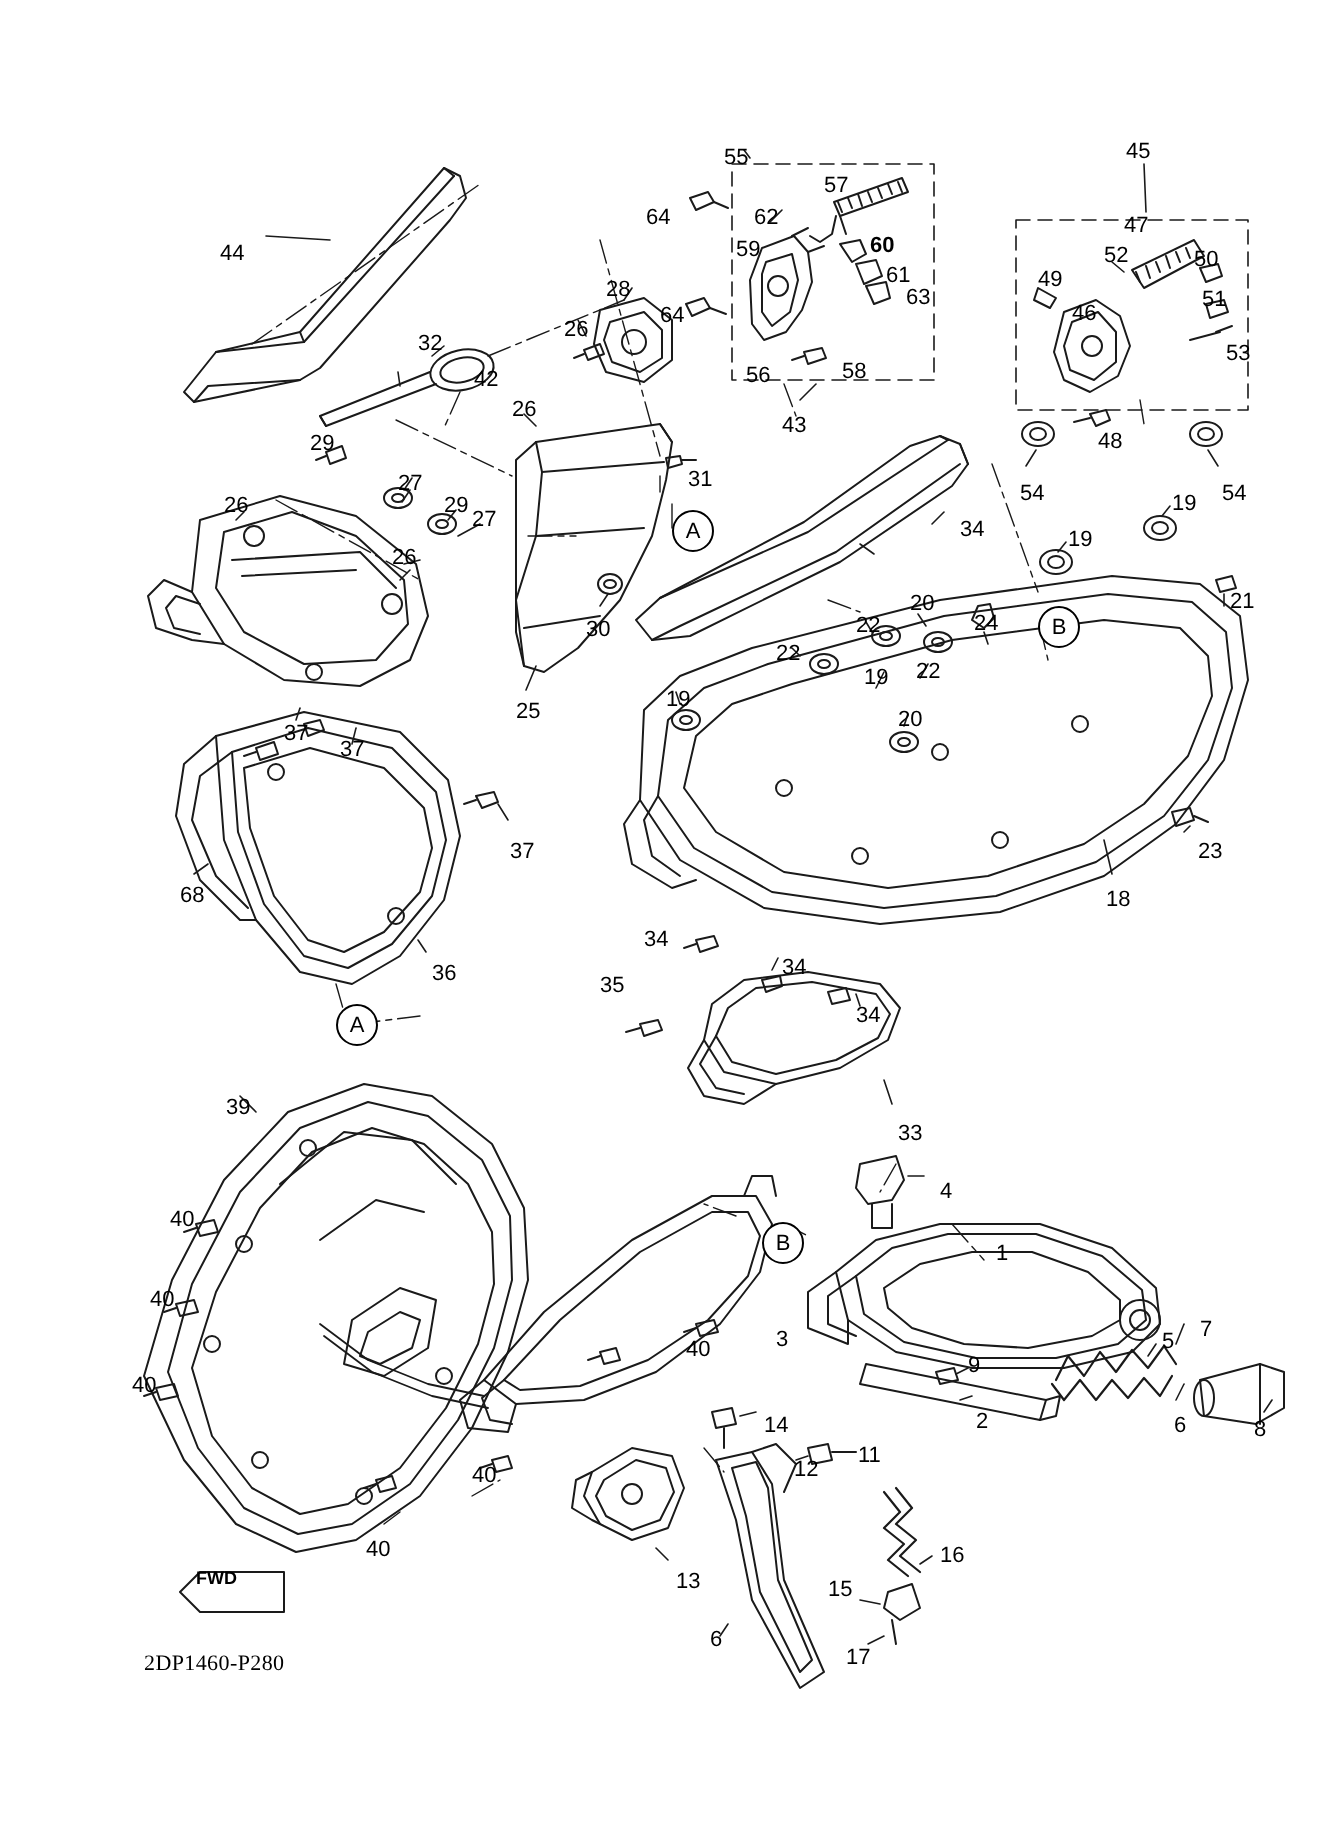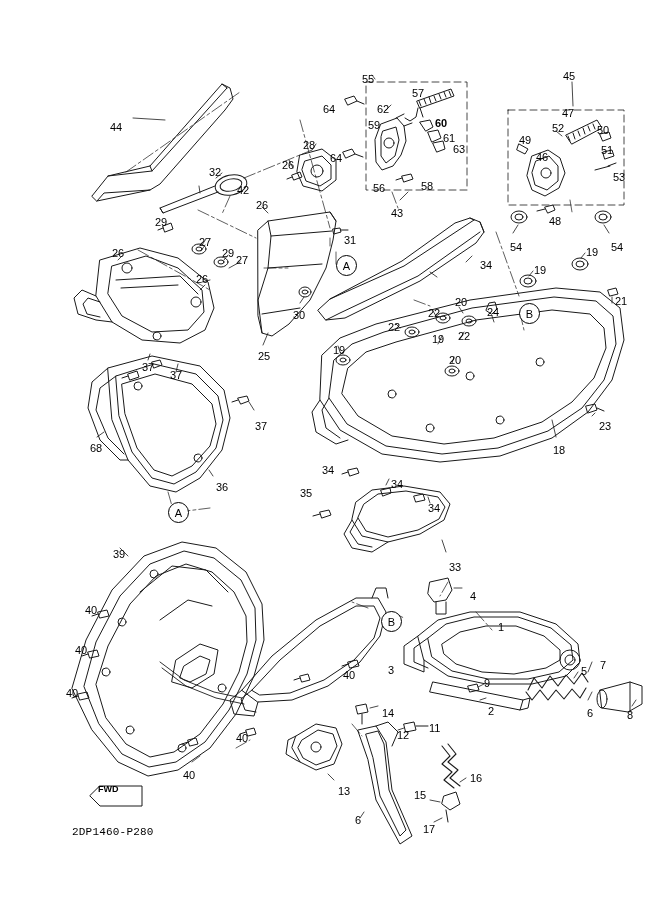--- a/index.html
+++ b/index.html
@@ -43,21 +43,21 @@
     color: #000;
     display: flex;
     align-items: center;
     justify-content: center;
     background: #fff;
   }
   #part-code {
     position: absolute;
     left: 72px;
     top: 826px;
-    font-family: Liberation Mono, monospace;
+    font-family: Liberation Serif, serif;
     font-size: 11px;
     color: #000;
     letter-spacing: 0.2px;
   }
   #fwd-marker {
     position: absolute;
     left: 98px;
     top: 784px;
     font-family: Liberation Sans, sans-serif;
     font-size: 9px;

